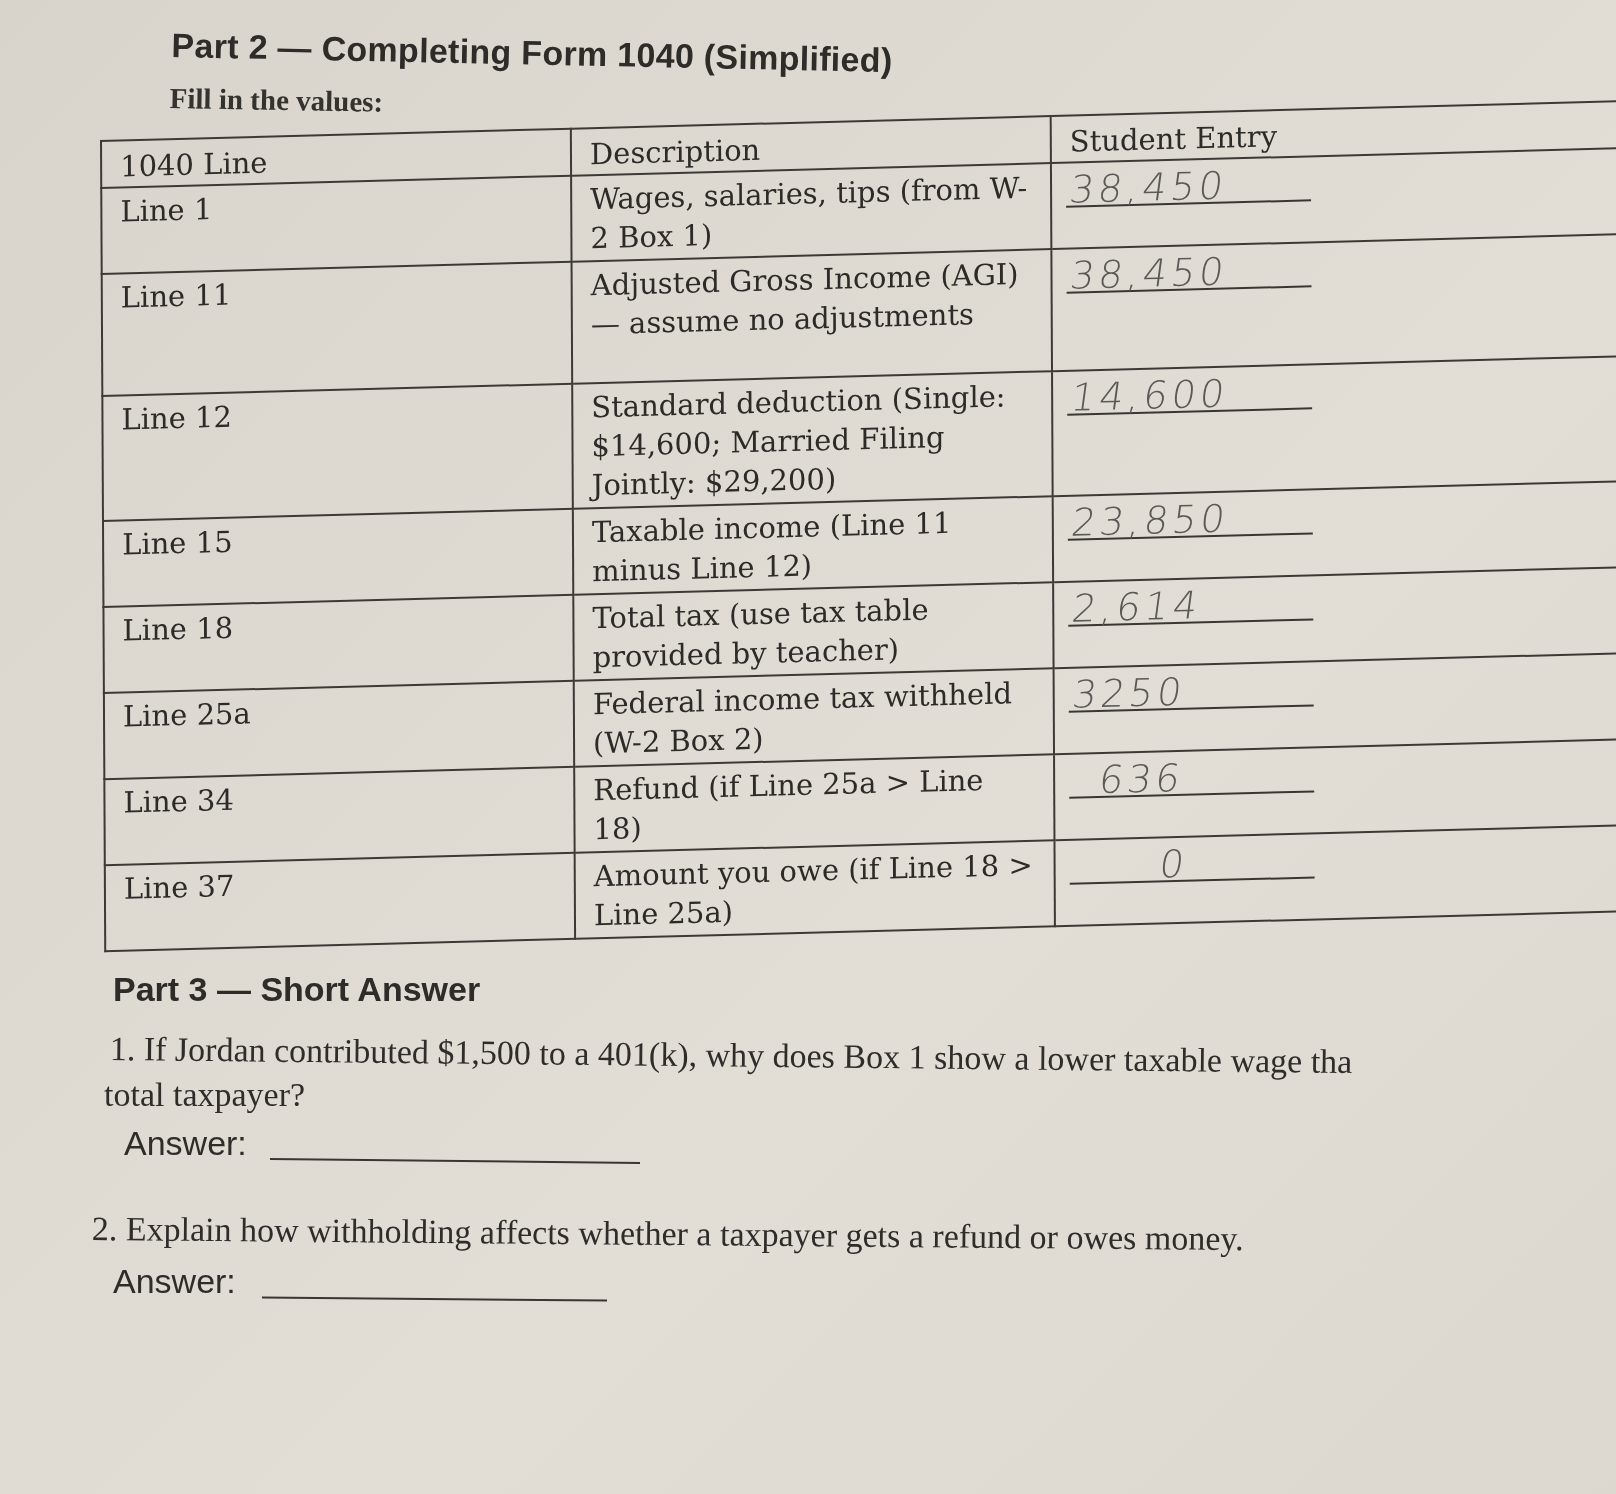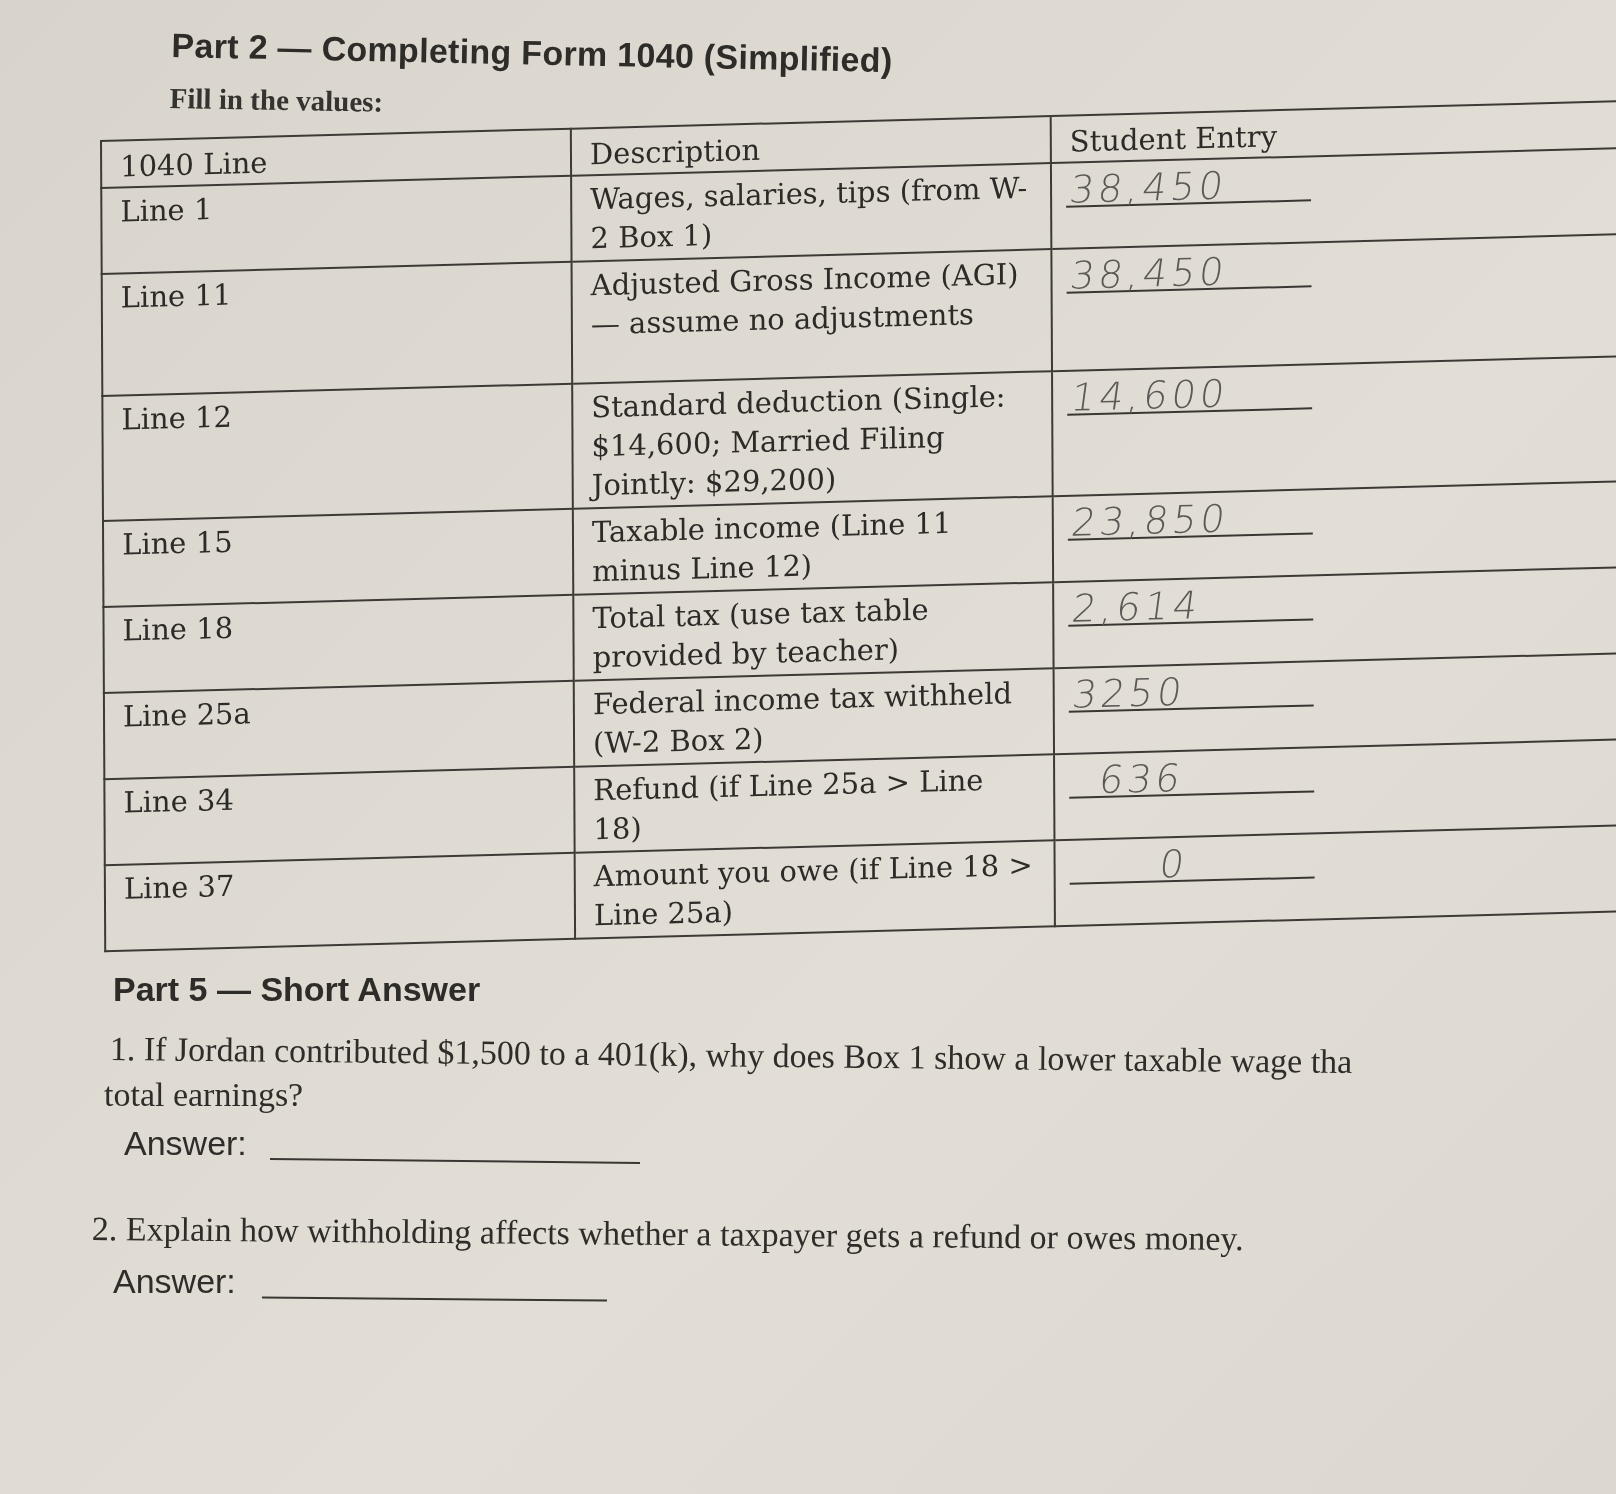--- a/index.html
+++ b/index.html
@@ -231,24 +231,24 @@
           <td class="entry-cell">
             <span class="entry-line">
               <span class="hand center">0</span>
             </span>
           </td>
         </tr>
       </tbody>
     </table>
   </div>
 
-  <div id="part3-title" class="part-title">Part 5 — Short Answer</div>
+  <div id="part3-title" class="part-title">Part 3 — Short Answer</div>
 
   <div id="q1-line1" class="question">1. If Jordan contributed $1,500 to a 401(k), why does Box 1 show a lower taxable wage tha</div>
-  <div id="q1-line2" class="question">total earnings?</div>
+  <div id="q1-line2" class="question">total taxpayer?</div>
   <div id="a1-label" class="answer-label">Answer:</div>
   <div id="a1-line" class="answer-line"></div>
 
   <div id="q2-text" class="question">2. Explain how withholding affects whether a taxpayer gets a refund or owes money.</div>
   <div id="a2-label" class="answer-label">Answer:</div>
   <div id="a2-line" class="answer-line"></div>
 
 </div>
 
 </body></html>

